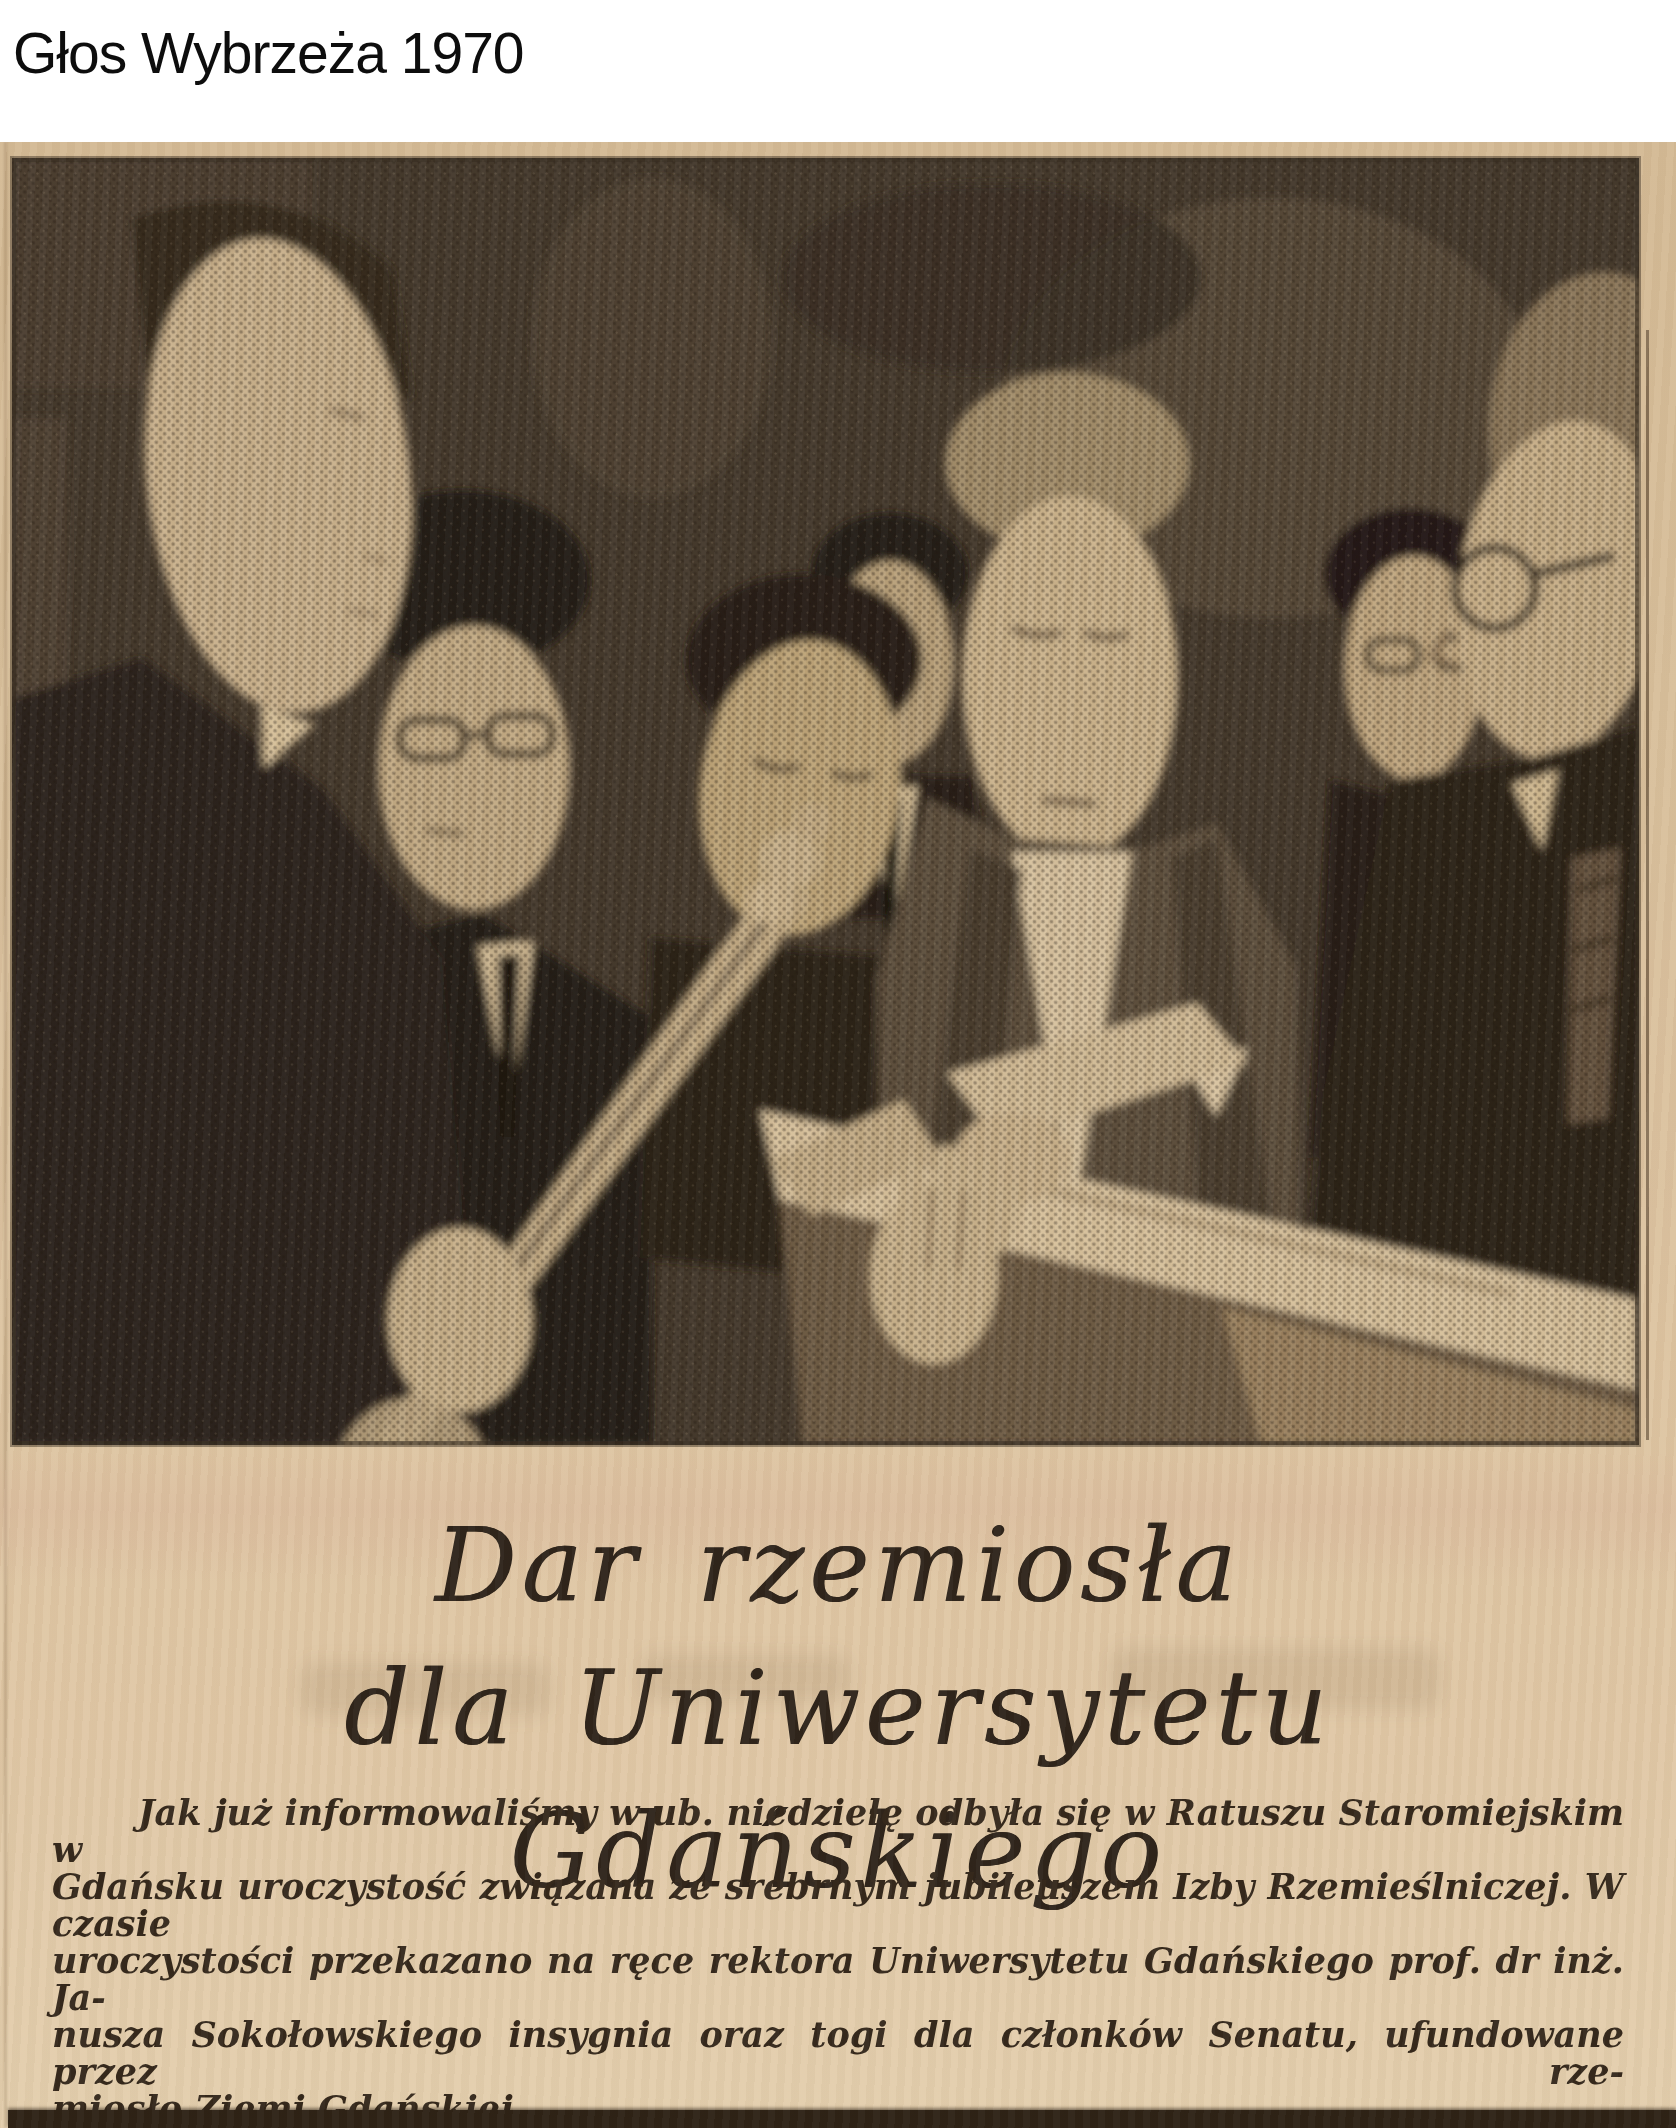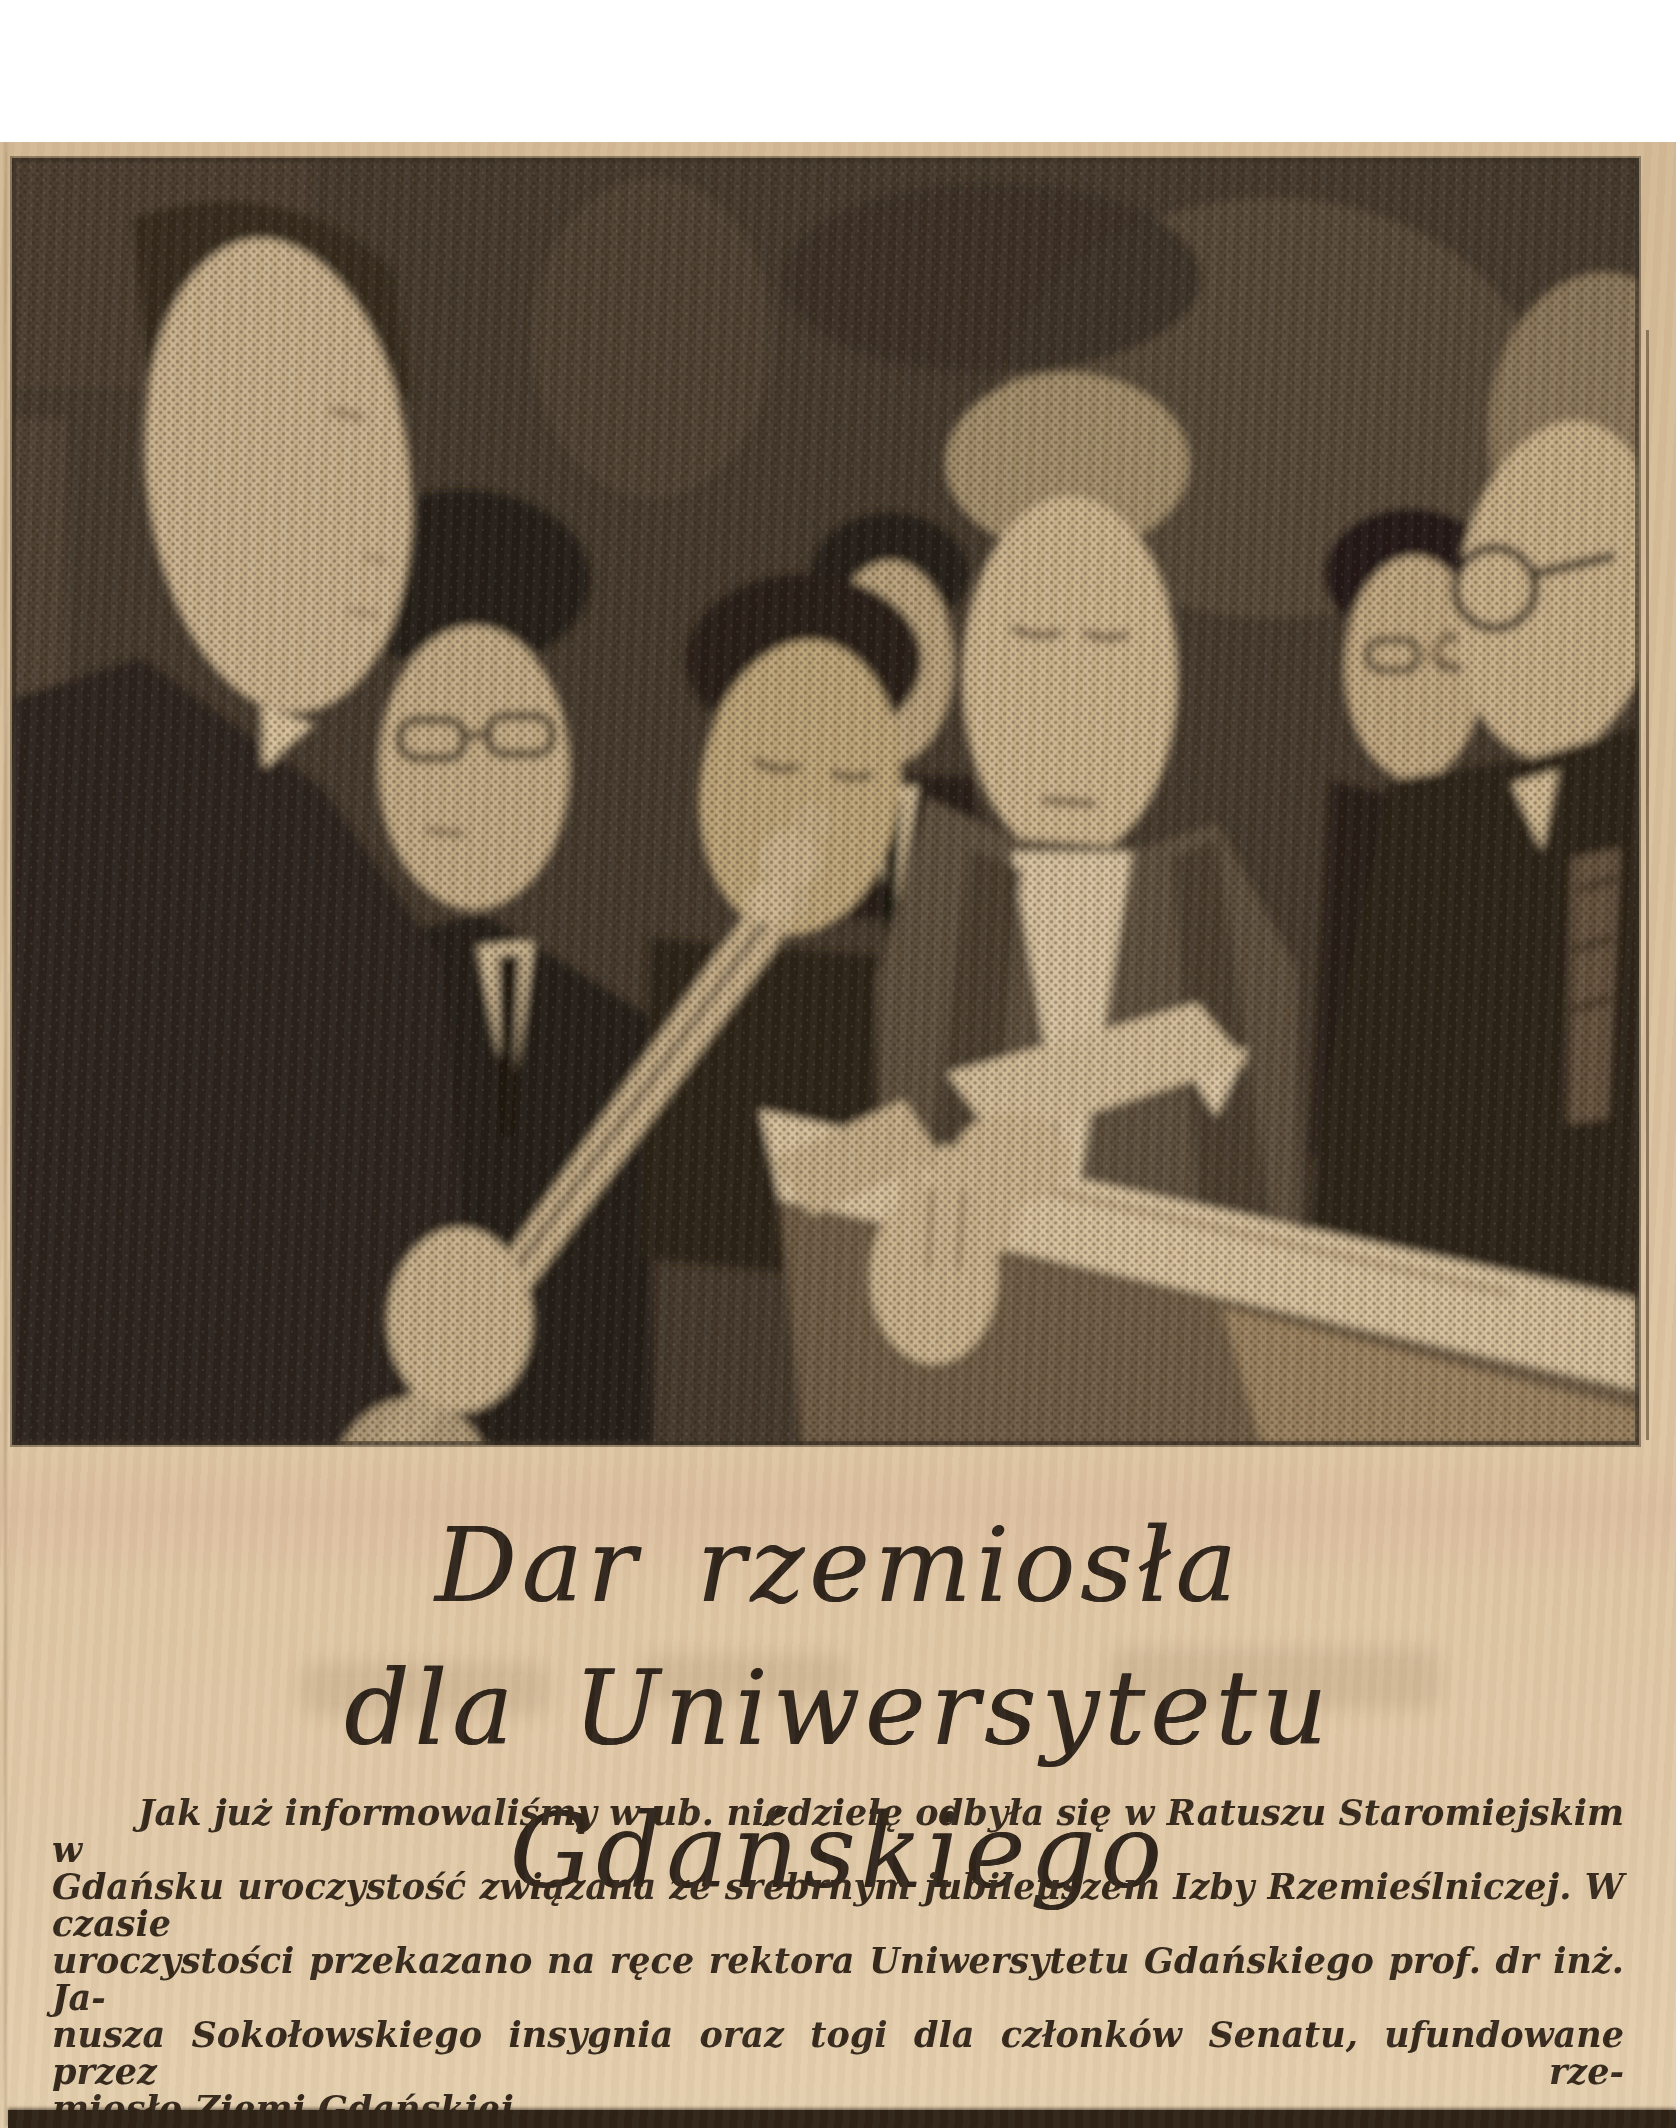--- a/index.html
+++ b/index.html
@@ -77,20 +77,23 @@
     position:absolute;left:8px;top:1968px;width:1668px;height:18px;
     background:var(--bottom-bar,#2d2215);
     box-shadow:0 -2px 3px rgba(45,34,21,.55);
   }
 </style>
 </head>
 <body>
 
 <div class="canvas">
 
+  <div class="top-strip">
+    <div class="page-title">Głos Wybrzeża 1970</div>
+  </div>
 
   <div class="clipping">
 
     <div class="photo-wrap">
       <svg viewBox="0 0 1627 1287" preserveAspectRatio="none">
         <defs>
           <filter id="soft" x="-5%" y="-5%" width="110%" height="110%">
             <feGaussianBlur stdDeviation="4.5"></feGaussianBlur>
           </filter>
           <pattern id="ht" width="6" height="6" patternUnits="userSpaceOnUse" patternTransform="rotate(45)">

